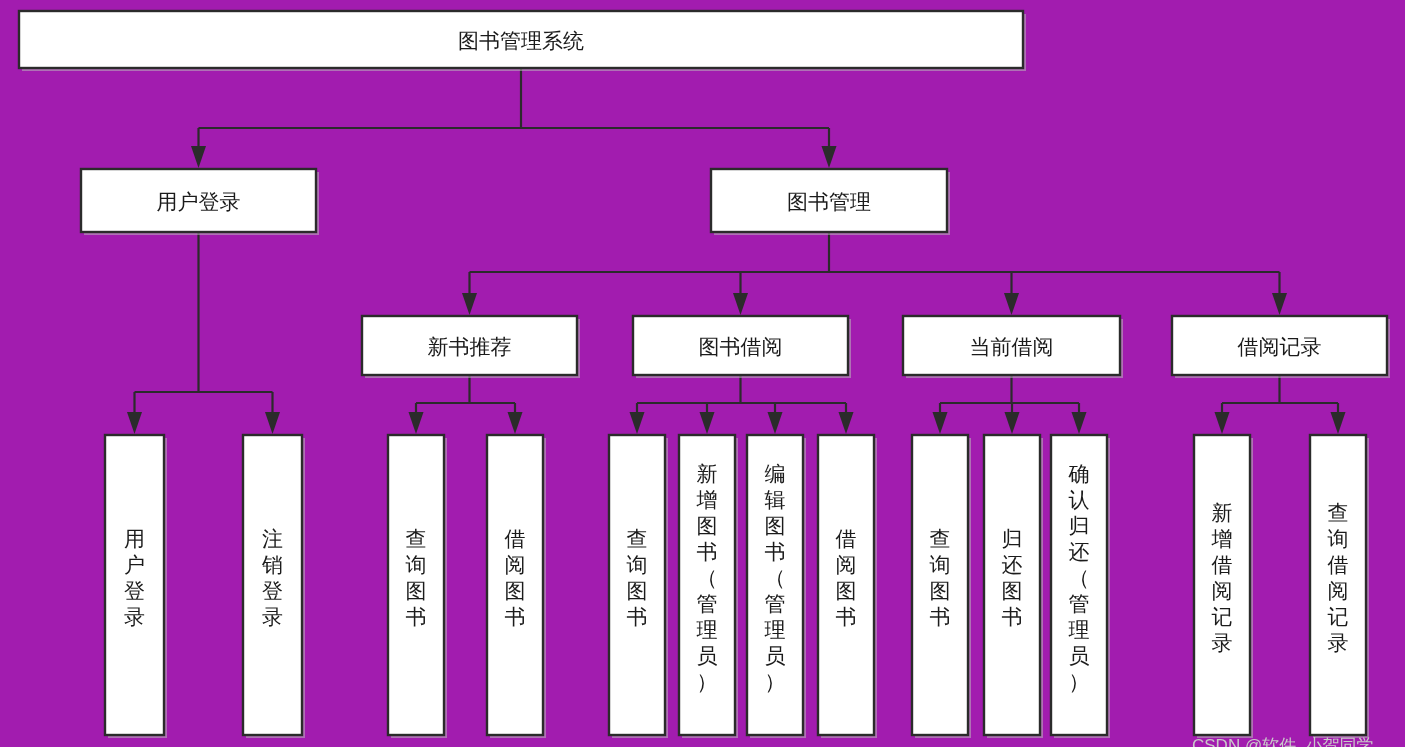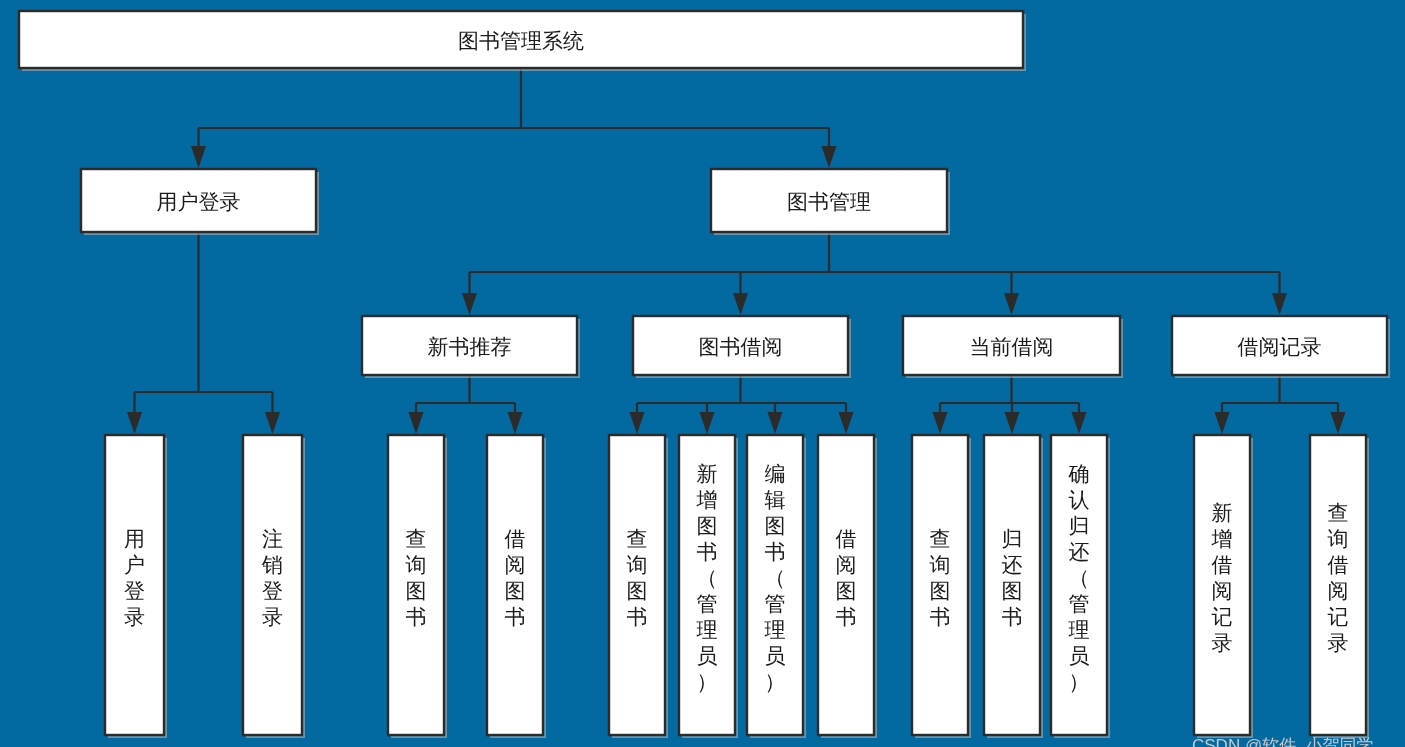--- a/index.html
+++ b/index.html
@@ -10,21 +10,21 @@
   body {
     width: 1405px;
     height: 747px;
     font-family: "Liberation Sans", "DejaVu Sans", sans-serif;
     overflow: hidden;
   }
   #diagram-root {
     position: relative;
     width: 1405px;
     height: 747px;
-    background: #0369a1;
+    background: #a21caf;
   }
   svg#tree-svg {
     position: absolute;
     left: 0;
     top: 0;
     width: 1405px;
     height: 747px;
     display: block;
   }
   .node-box {

